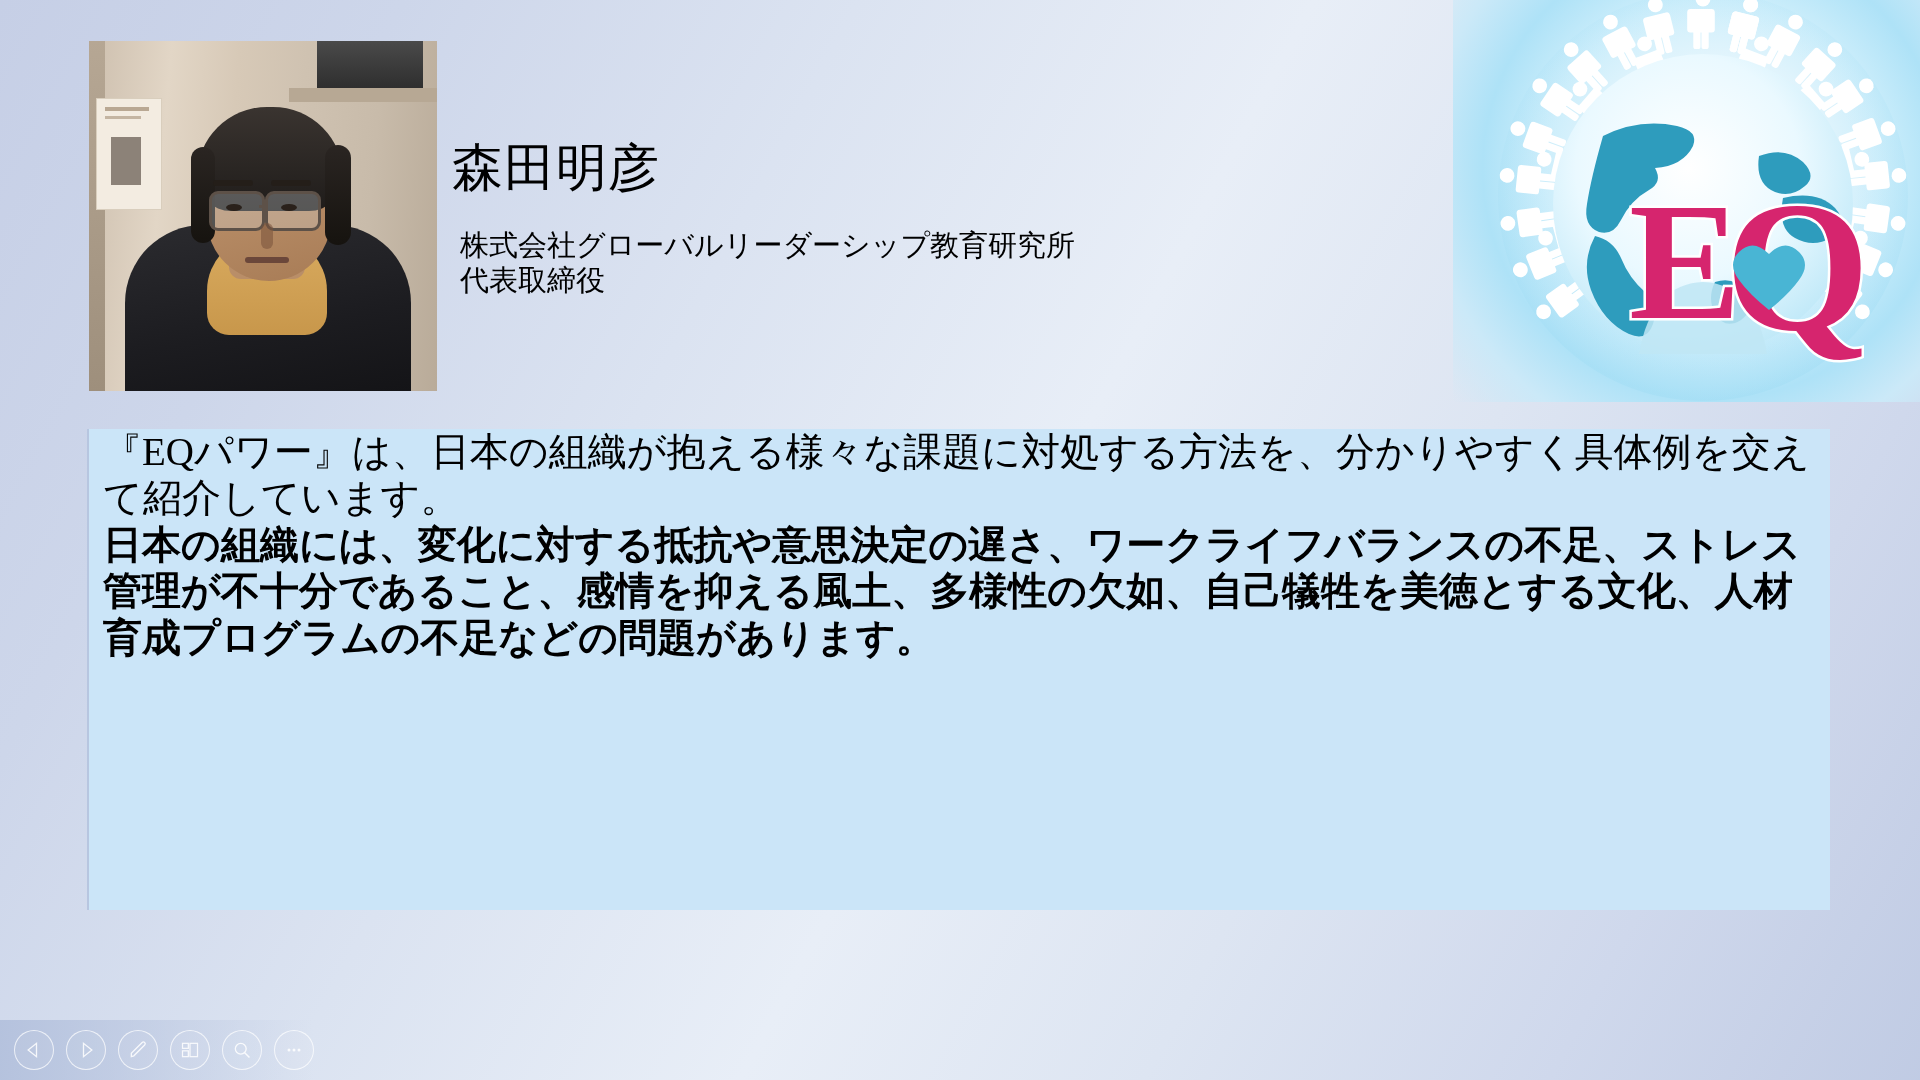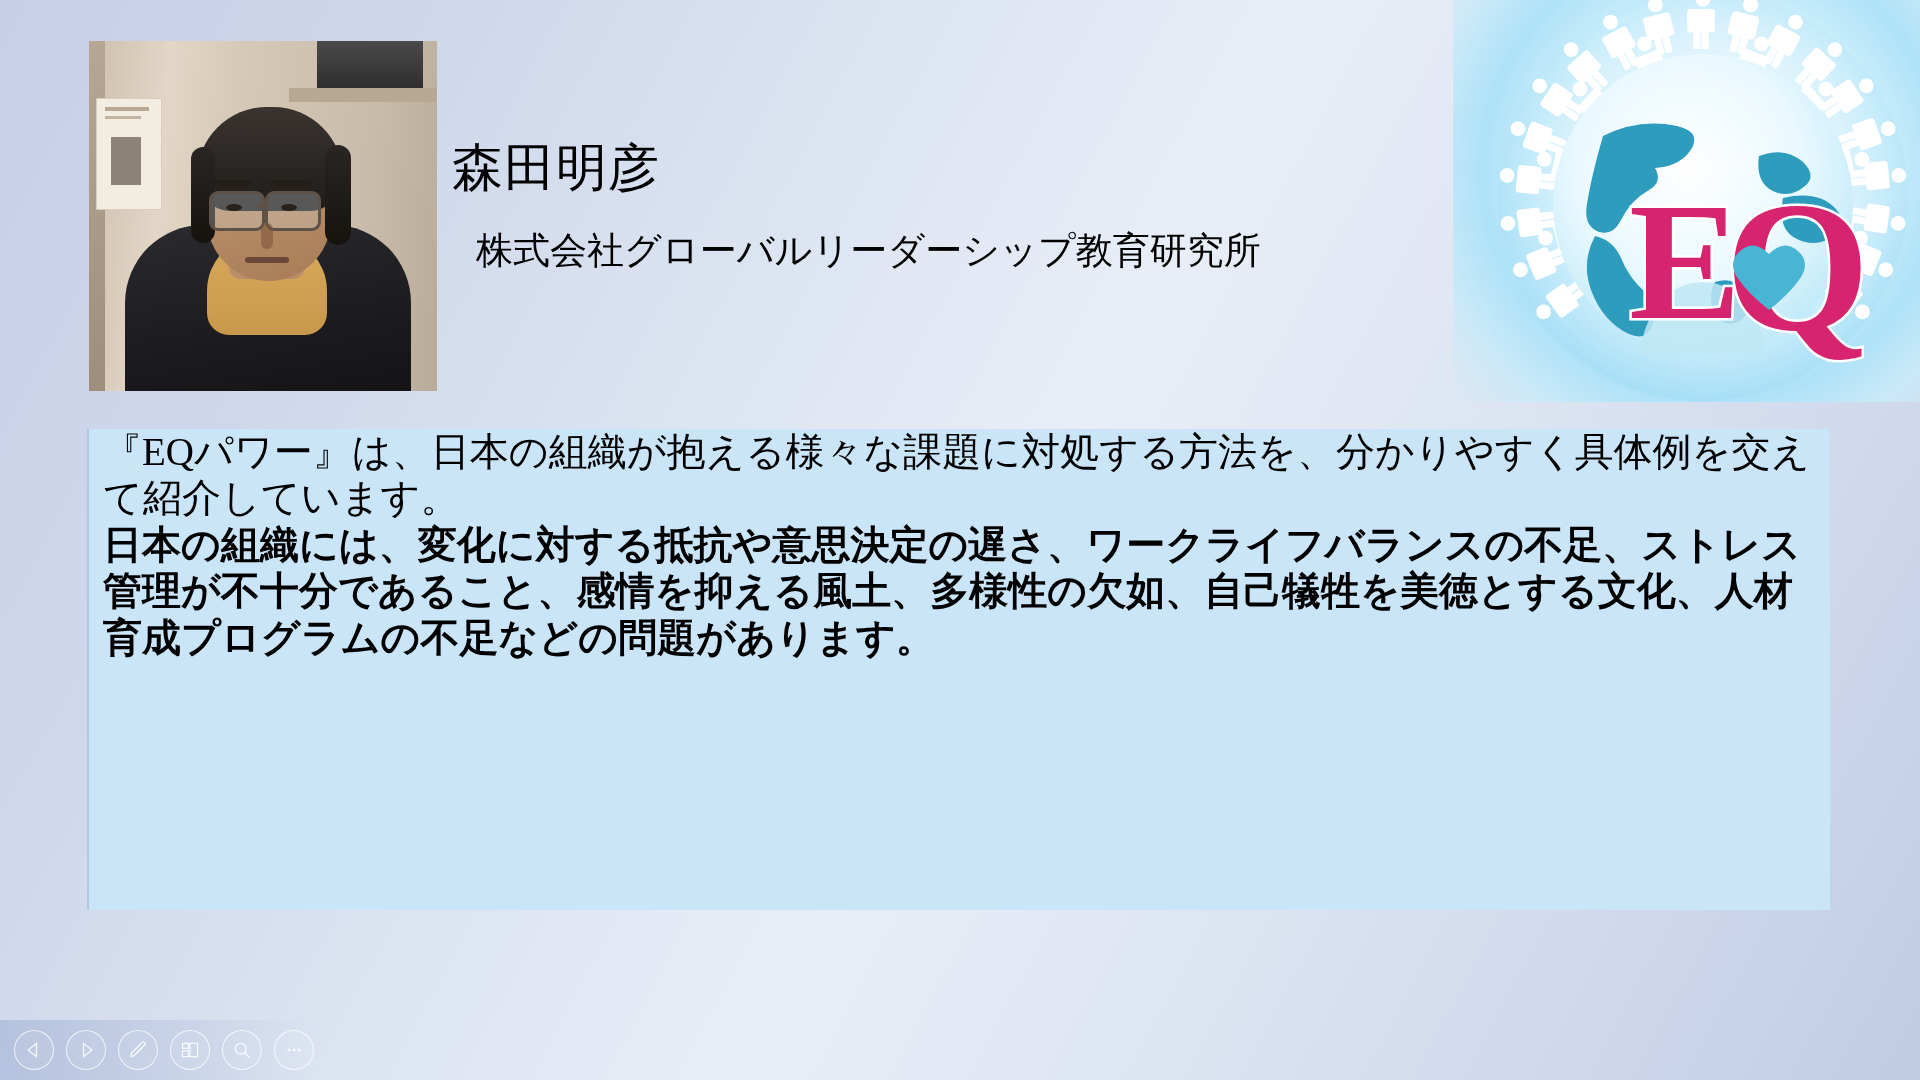--- a/index.html
+++ b/index.html
@@ -84,22 +84,22 @@
   .photo .brow.l{left:124px;} .photo .brow.r{left:182px;}
   .photo .mouth{position:absolute;left:156px;top:216px;width:44px;height:6px;border-radius:4px;background:#6b473a;}
   .photo .nose{position:absolute;left:172px;top:182px;width:12px;height:26px;border-radius:6px;background:rgba(120,82,58,.55);}
 
   
   .name{
     position:absolute;left:452px;top:142px;
     font-size:51px;line-height:1.05;color:#000;letter-spacing:1px;white-space:nowrap;
   }
   .affil{
-    position:absolute;left:476px;top:228px;
-    font-size:37px;line-height:1.22;color:#000;white-space:nowrap;
+    position:absolute;left:460px;top:228px;
+    font-size:29px;line-height:1.22;color:#000;white-space:nowrap;
   }
 
   
   .logo{
     position:absolute;right:0;top:-14px;width:500px;height:416px;
     background:radial-gradient(circle at 52% 44%, #ffffff 0%, #eaf7fd 26%, #cdeefb 48%, #aee2f7 66%, #cbe9f8 82%, rgba(216,232,246,0) 100%);
   }
   .logo svg{position:absolute;inset:0;width:100%;height:100%;}
 
   
@@ -159,20 +159,21 @@
     <div class="bridge"></div>
     <div class="eye l"></div>
     <div class="eye r"></div>
     <div class="nose"></div>
     <div class="mouth"></div>
   </div>
 
   <div class="name">森田明彦</div>
   <div class="affil">
     <div>株式会社グローバルリーダーシップ教育研究所</div>
+    <div>代表取締役</div>
   </div>
 
   <div class="logo">
     <svg viewBox="0 0 500 416" xmlns="http://www.w3.org/2000/svg" aria-hidden="true">
       <defs>
         <radialGradient id="glb" cx="45%" cy="38%" r="68%">
           <stop offset="0%" stop-color="#ffffff"></stop>
           <stop offset="55%" stop-color="#eaf9ff"></stop>
           <stop offset="100%" stop-color="#b9e6f7"></stop>
         </radialGradient>

